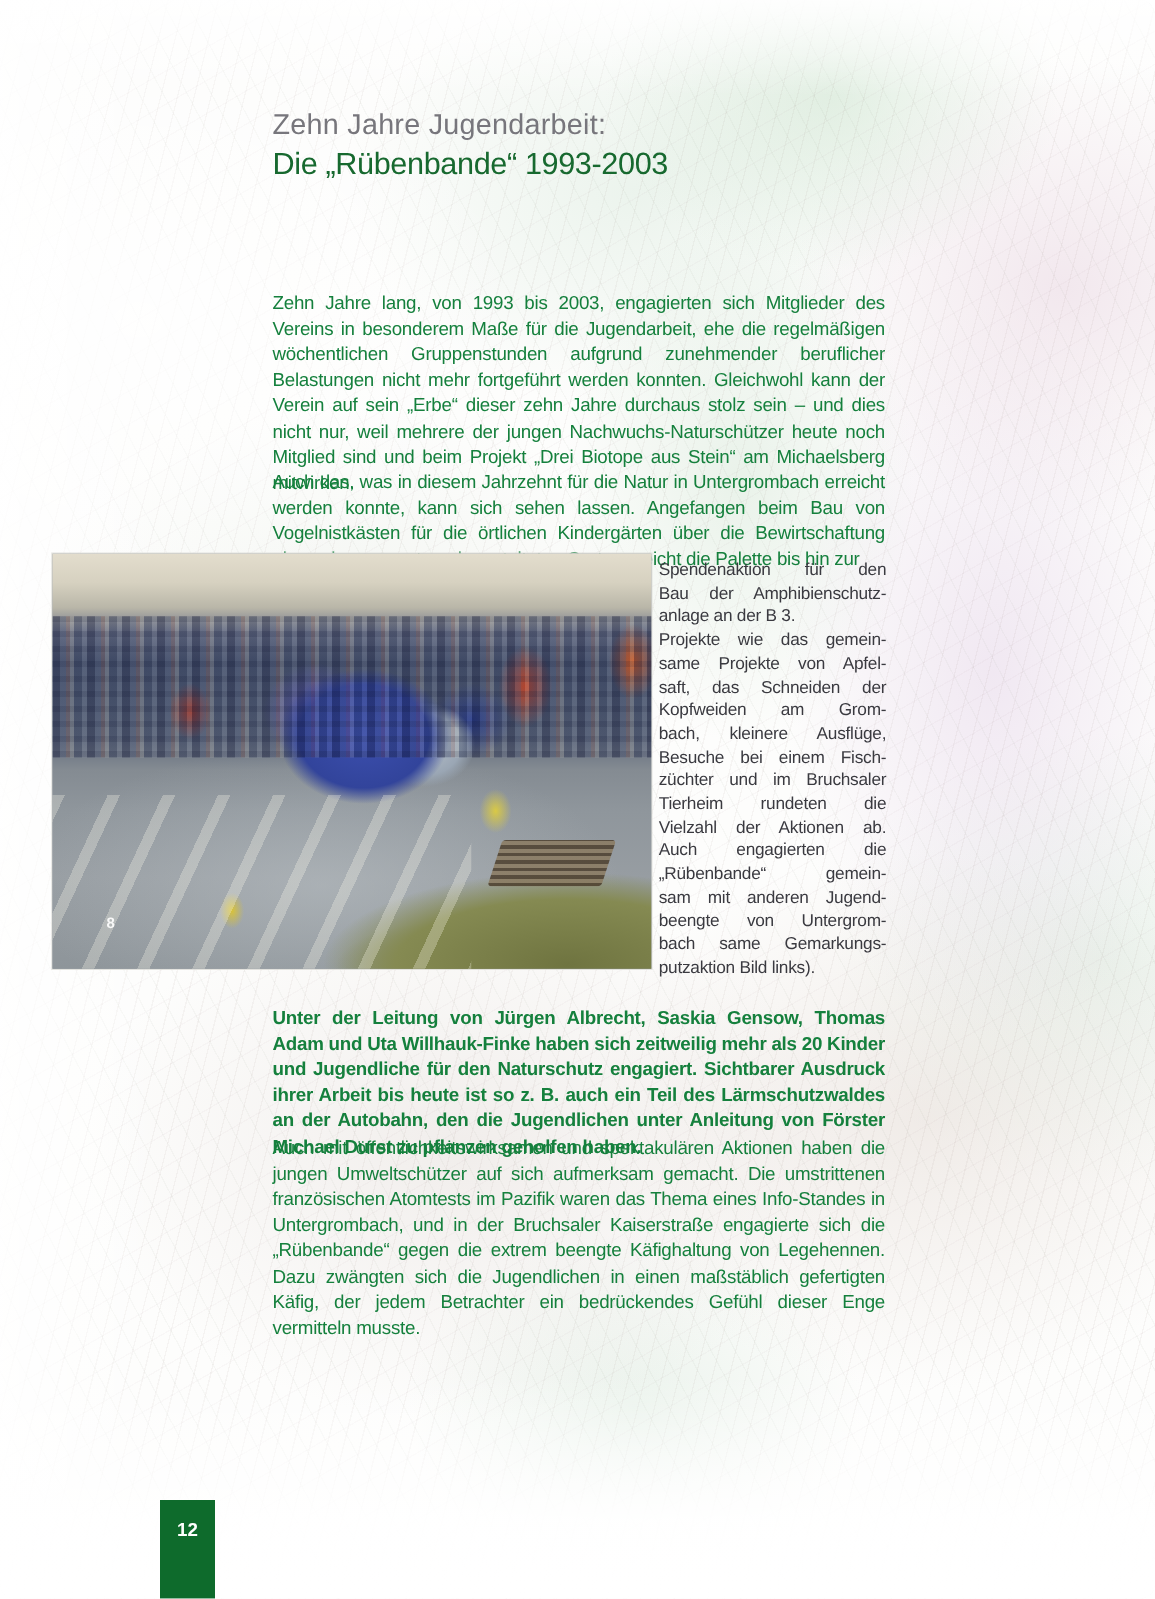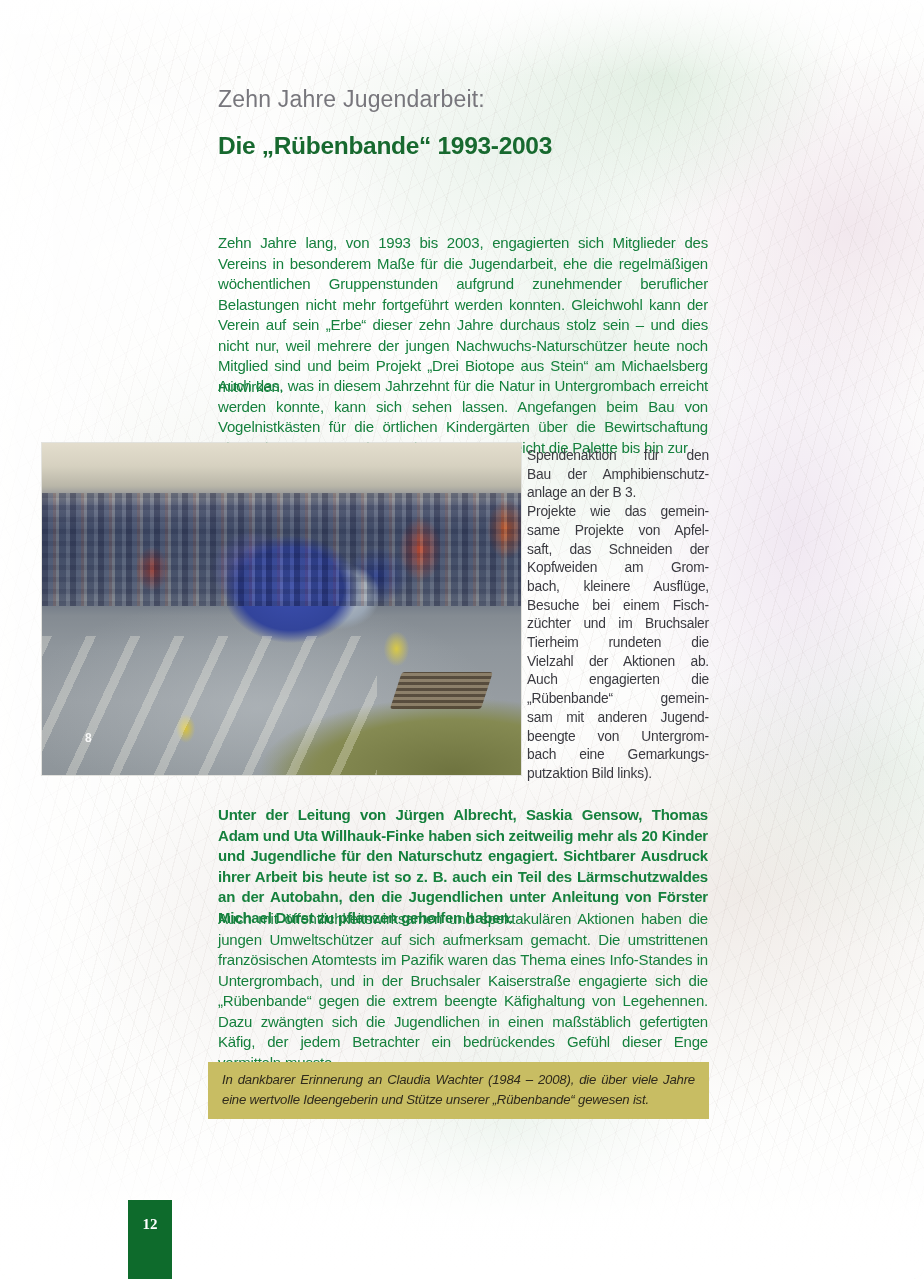--- a/index.html
+++ b/index.html
@@ -38,22 +38,22 @@
       linear-gradient(to right, rgba(255,255,255,.85) 0%, rgba(255,255,255,0) 14%),
       radial-gradient(ellipse 420px 300px at 12% 20%, rgba(255,255,255,.8), transparent 75%),
       linear-gradient(to bottom, rgba(255,255,255,0) 86%, rgba(255,255,255,.95) 95%, #ffffff 100%);
   }
   
   .kicker{
     position:absolute;left:218px;top:86px;
     font-size:23px;color:#77767c;letter-spacing:.2px;
   }
   .headline{
-    position:absolute;left:218px;top:132px;
-    font-size:24.5px;font-weight:bold;color:#17692f;letter-spacing:-.3px;
+    position:absolute;left:218px;top:118px;
+    font-size:24.5px;font-weight:normal;color:#17692f;letter-spacing:-.3px;
   }
   
   .para{
     position:absolute;left:218px;width:490px;
     font-size:15px;line-height:20.5px;color:#15803d;
     text-align:justify;letter-spacing:-.2px;hyphens:auto;
   }
   .p1{top:218px;}
   .p2i{top:361px;}
   .p3{top:790px;font-weight:bold;}
@@ -125,21 +125,21 @@
   .memorial{
     position:absolute;left:208px;top:1062px;width:473px;
     background:#c8bd63;padding:8px 14px 9px 14px;
     font-style:italic;font-size:13.2px;line-height:20px;color:#2f2a1c;
     letter-spacing:-.2px;text-align:justify;
   }
   
   .pagebadge{
     position:absolute;left:128px;top:1200px;width:44px;height:79px;
     background:#0e6b2c;color:#ffffff;
-    font-size:15px;font-weight:bold;text-align:center;font-family:Liberation Serif, serif;
+    font-size:15px;font-weight:bold;text-align:center;
   }
   .pagebadge span{display:inline-block;margin-top:16px;}
 </style>
 </head>
 <body>
 
 <div class="page">
 
   <div class="bg-wash"></div>
   <div class="bg-twigs"></div>
@@ -168,26 +168,25 @@
     <div class="l">Kopfweiden am Grom-</div>
     <div class="l">bach, kleinere Ausflüge,</div>
     <div class="l">Besuche bei einem Fisch-</div>
     <div class="l">züchter und im Bruchsaler</div>
     <div class="l">Tierheim rundeten die</div>
     <div class="l">Vielzahl der Aktionen ab.</div>
     <div class="l">Auch engagierten die</div>
     <div class="l">„Rübenbande“ gemein-</div>
     <div class="l">sam mit anderen Jugend-</div>
     <div class="l">beengte von Untergrom-</div>
-    <div class="l">bach eine Gemarkungs-</div>
+    <div class="l">bach same Gemarkungs-</div>
     <div class="l end">putzaktion Bild links).</div>
   </div>
 
   <p class="para p3">Unter der Leitung von Jürgen Albrecht, Saskia Gensow, Thomas Adam und Uta Willhauk-Finke haben sich zeitweilig mehr als 20 Kinder und Jugendliche für den Naturschutz engagiert. Sichtbarer Ausdruck ihrer Arbeit bis heute ist so z. B. auch ein Teil des Lärmschutzwaldes an der Autobahn, den die Jugendlichen unter Anleitung von Förster Michael Durst zu pflanzen geholfen haben.</p>
   <p class="para p4">Auch mit öffentlichkeitswirksamen und spektakulären Aktionen haben die jungen Umweltschützer auf sich aufmerksam gemacht. Die umstrittenen französischen Atomtests im Pazifik waren das Thema eines Info-Standes in Untergrombach, und in der Bruchsaler Kaiserstraße engagierte sich die „Rübenbande“ gegen die extrem beengte Käfighaltung von Legehennen. Dazu zwängten sich die Jugendlichen in einen maßstäblich gefertigten Käfig, der jedem Betrachter ein bedrückendes Gefühl dieser Enge vermitteln musste.</p>
 
-  <div class="memorial">In dankbarer Erinnerung an Claudia Wachter (1984 – 2008), die über viele Jahre eine wertvolle Ideengeberin und Stütze unserer „Rübenbande“ gewesen ist.</div>
 
   <div class="pagebadge">
     <span>12</span>
   </div>
 
 </div>
 
 </body></html>

